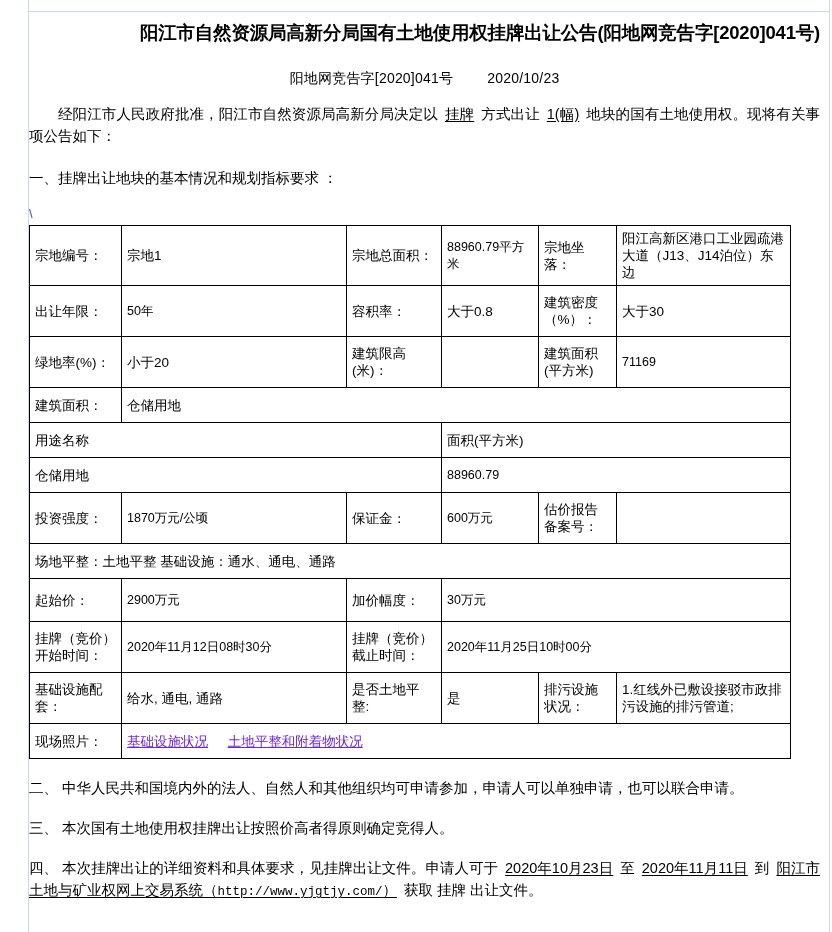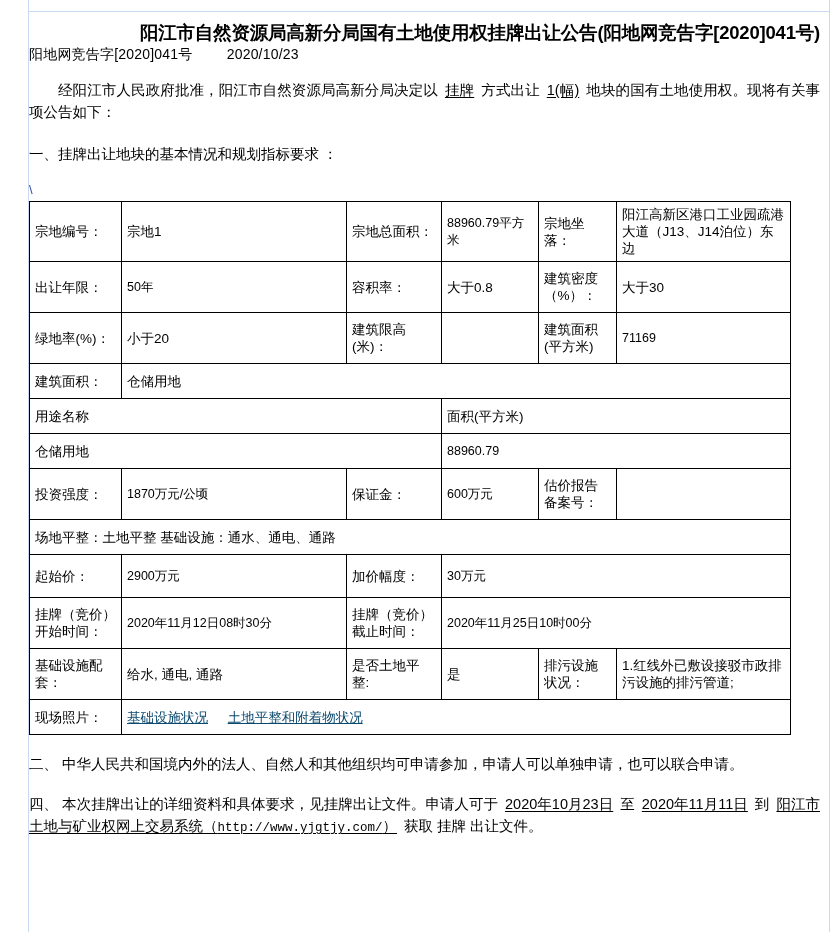--- a/index.html
+++ b/index.html
@@ -44,23 +44,23 @@
   }
   .doc-title {
     text-align: right;
     font-size: 18.5px;
     font-weight: bold;
     letter-spacing: -0.2px;
     margin: 20px 0 0 0;
     white-space: nowrap;
   }
   .subtitle-line {
-    text-align: left;
+    text-align: center;
     font-size: 14px;
-    margin-top: 1px;
+    margin-top: 25px;
     letter-spacing: 0.2px;
   }
   .subtitle-gap {
     display: inline-block;
     width: 26px;
   }
   .para {
     font-size: 14.5px;
     line-height: 22px;
     margin-top: 15px;
@@ -102,21 +102,21 @@
     border: 1px solid #000000;
     padding: 4px 5px;
     vertical-align: middle;
     line-height: 17px;
     word-break: break-all;
   }
   td.lbl { font-size: 13.5px; }
   td.val { font-size: 12.5px; }
   td.val-cn { font-size: 13.5px; margin-left: 16px; }
   .link {
-    color: #0c4a6e;
+    color: #6d28d9;
     text-decoration: underline;
     font-size: 13.5px;
   }
   .link + .link { margin-left: 16px; }
   .tall { height: 42px; }
   .mid { height: 34px; }
   .short { height: 26px; }
   .numbered { margin-top: 18px; }
   .sp { display: inline-block; width: 7px; }
 </style>
@@ -226,20 +226,21 @@
         <td colspan="5">
           <a class="link" href="#">基础设施状况</a>
           <a class="link" href="#">土地平整和附着物状况</a>
         </td>
       </tr>
     </tbody>
   </table>
 
   <div class="para numbered">二、 中华人民共和国境内外的法人、自然人和其他组织均可申请参加，申请人可以单独申请，也可以联合申请。</div>
 
+  <div class="para numbered">三、 本次国有土地使用权挂牌出让按照价高者得原则确定竞得人。</div>
 
   <div class="para numbered">
     <span>四、 本次挂牌出让的详细资料和具体要求，见挂牌出让文件。申请人可于</span><span class="sp"></span><span class="u">2020年10月23日</span><span class="sp"></span><span>至</span><span class="sp"></span><span class="u">2020年11月11日</span><span class="sp"></span><span>到</span><span class="sp"></span><span class="u">阳江市土地与矿业权网上交易系统（</span><span class="u mono">http://www.yjgtjy.com/</span><span class="u">）</span><span class="sp"></span><span>获取 挂牌 出让文件。</span>
   </div>
 
   <div class="para numbered">
     <span class="sp"></span><span class="sp"></span><span class="sp"></span><span class="sp"></span><span class="sp"></span><span class="sp"></span><span class="sp"></span><span class="sp"></span>
   </div>
 
 </div>

